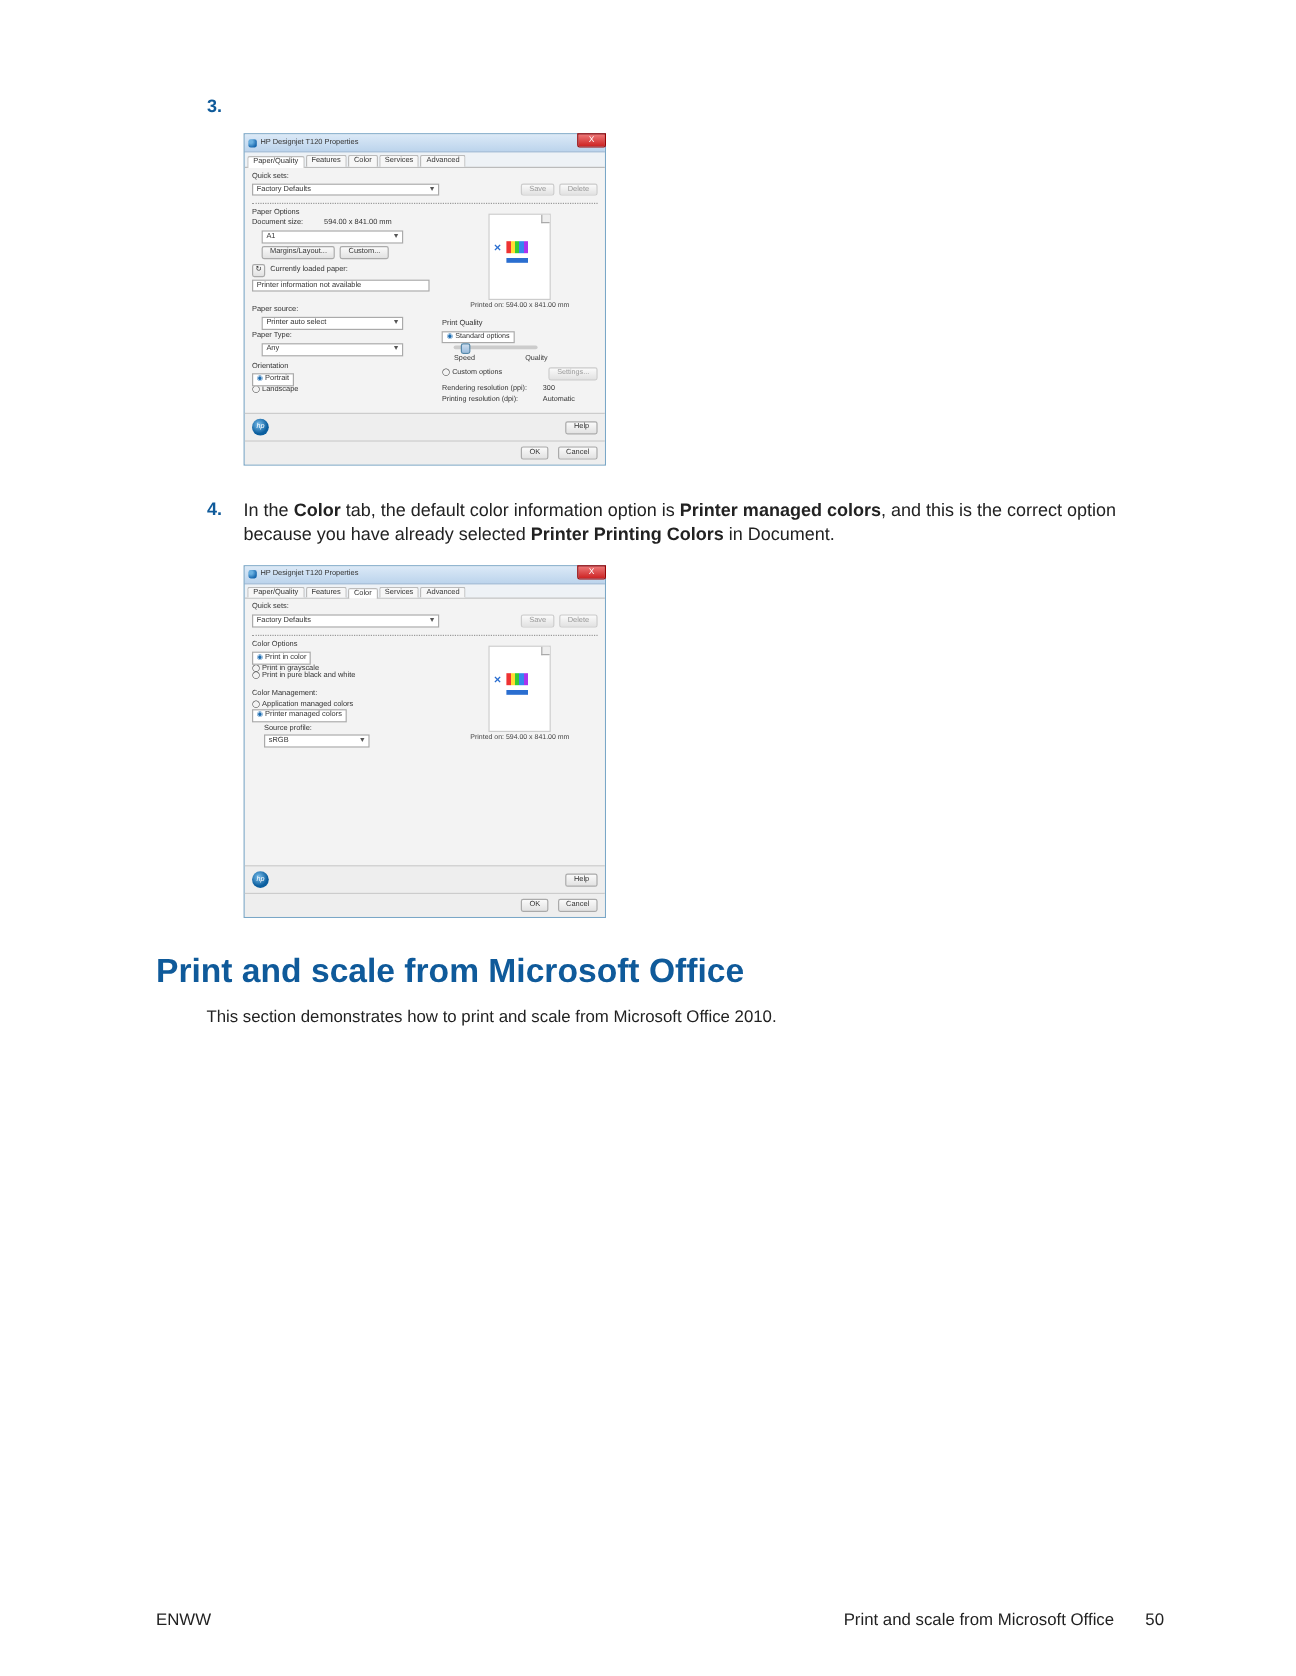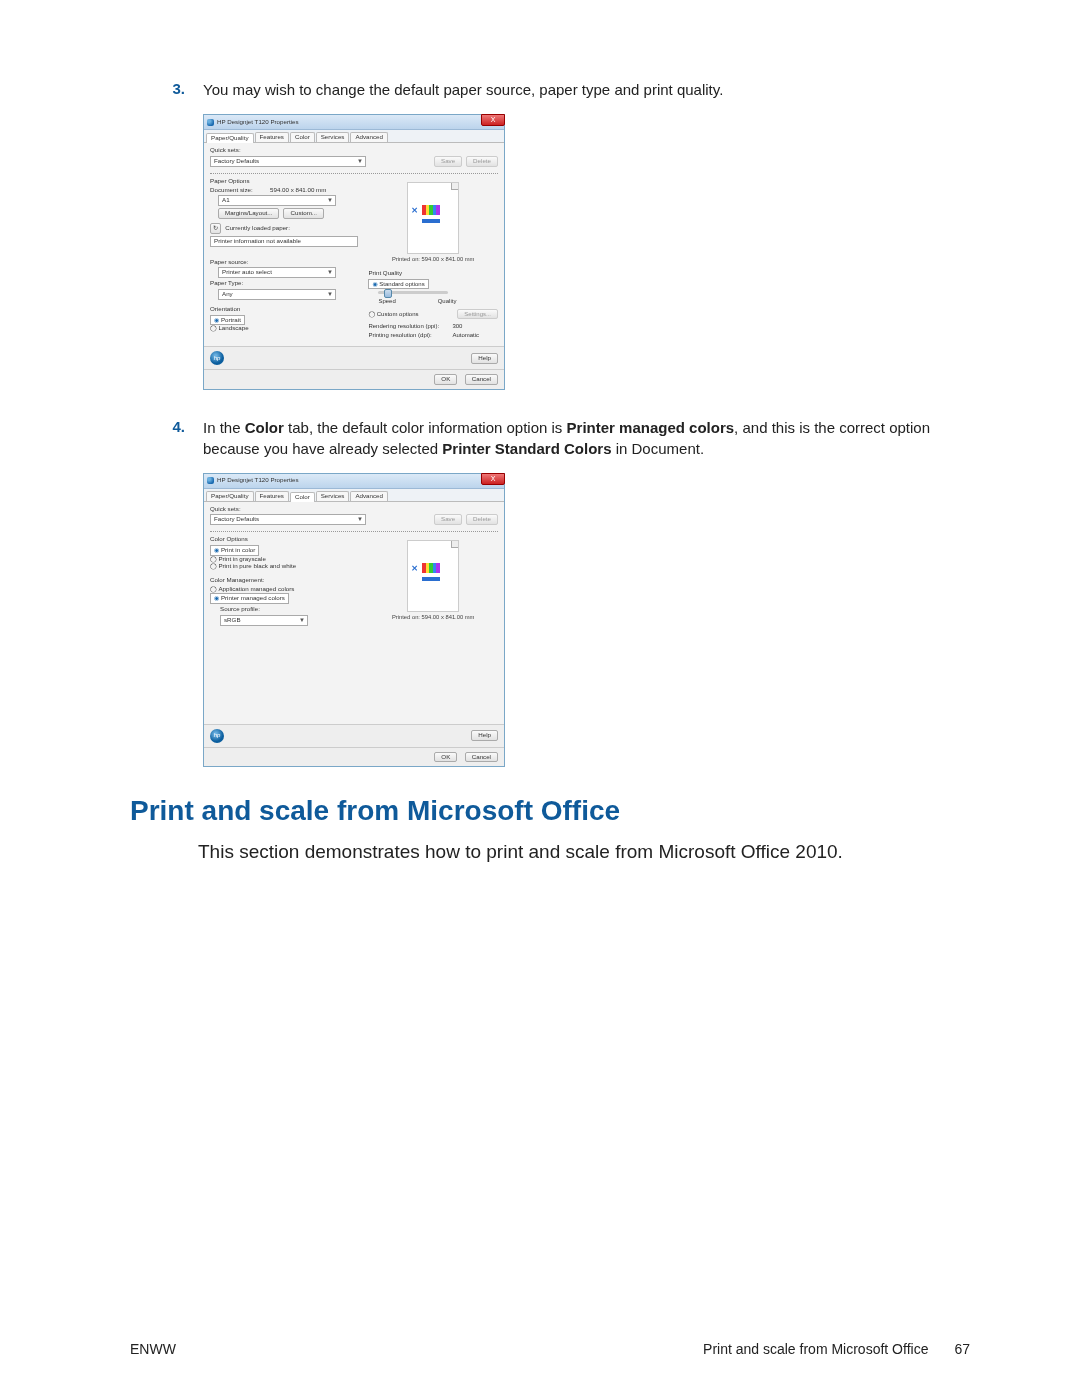--- a/index.html
+++ b/index.html
@@ -186,40 +186,39 @@
     padding:4px 6px;
     text-align:right;
   }
 
   h2.section {
     color:#0f5a9a;
     font-weight:bold;
     font-size:28px;
     margin: 24px 0 14px 0;
   }
-  .section-body { font-size:19px; margin-left:68px;}
+  .section-body { font-size:14px; margin-left:42px;}
 
   .page-footer {
     position:absolute;
     bottom:40px; left:130px; right:110px;
     display:flex;
     font-size:14px;
     color:#222;
   }
   .page-footer .pf-right { margin-left:auto; }
   .page-footer .pnum { margin-left:26px; }
 </style>
 </head>
 <body>
 
 <div class="page">
 
   <div class="step">
     <div class="step-num">3.</div>
-    <div class="step-body">You may wish to change the default paper source, paper type and print quality.</div>
   </div>
 
   <div class="dialog">
     <div class="titlebar">
       <span class="icon"></span>
       <span>HP Designjet T120 Properties</span>
       <span class="closebtn">X</span>
     </div>
     <div class="tabs">
       <span class="tab active">Paper/Quality</span>
@@ -321,21 +320,21 @@
     <div class="dlg-buttons">
       <span class="btn">OK</span>
       <span style="display:inline-block;width:4px"></span>
       <span class="btn">Cancel</span>
     </div>
   </div>
 
   <div class="step">
     <div class="step-num">4.</div>
     <div class="step-body">
-      <span>In the </span><b>Color</b><span> tab, the default color information option is </span><b>Printer managed colors</b><span>, and this is the correct option because you have already selected </span><b>Printer Standard Colors</b><span> in Document.</span>
+      <span>In the </span><b>Color</b><span> tab, the default color information option is </span><b>Printer managed colors</b><span>, and this is the correct option because you have already selected </span><b>Printer Printing Colors</b><span> in Document.</span>
     </div>
   </div>
 
   <div class="dialog">
     <div class="titlebar">
       <span class="icon"></span>
       <span>HP Designjet T120 Properties</span>
       <span class="closebtn">X</span>
     </div>
     <div class="tabs">
@@ -393,16 +392,16 @@
       <span class="btn">Cancel</span>
     </div>
   </div>
 
   <h2 class="section">Print and scale from Microsoft Office</h2>
   <div class="section-body">This section demonstrates how to print and scale from Microsoft Office 2010.</div>
 
   <div class="page-footer">
     <span>ENWW</span>
     <span class="pf-right">Print and scale from Microsoft Office</span>
-    <span class="pnum">67</span>
+    <span class="pnum">50</span>
   </div>
 
 </div>
 
 </body></html>

